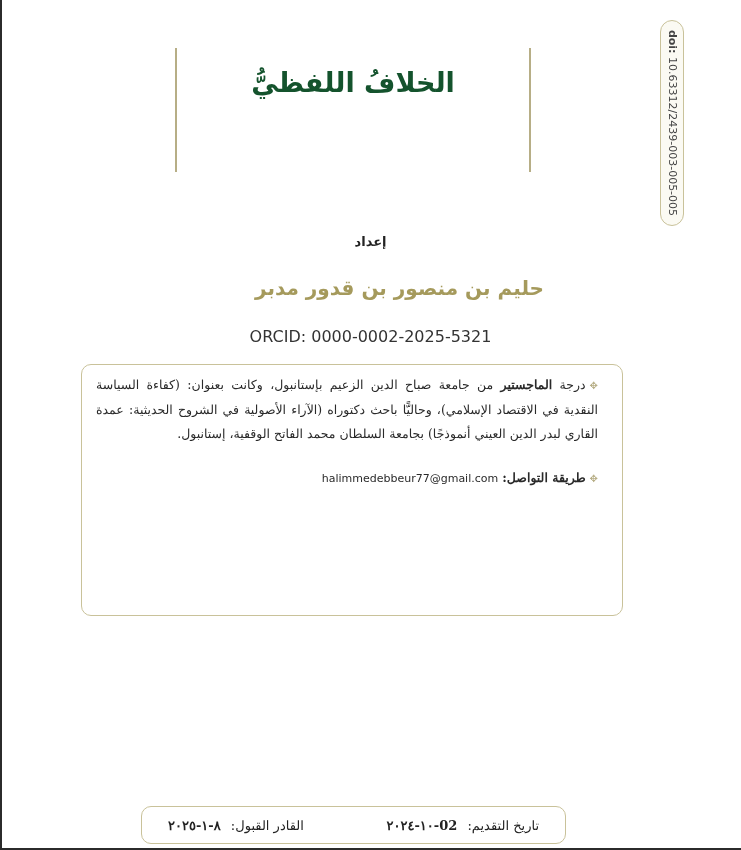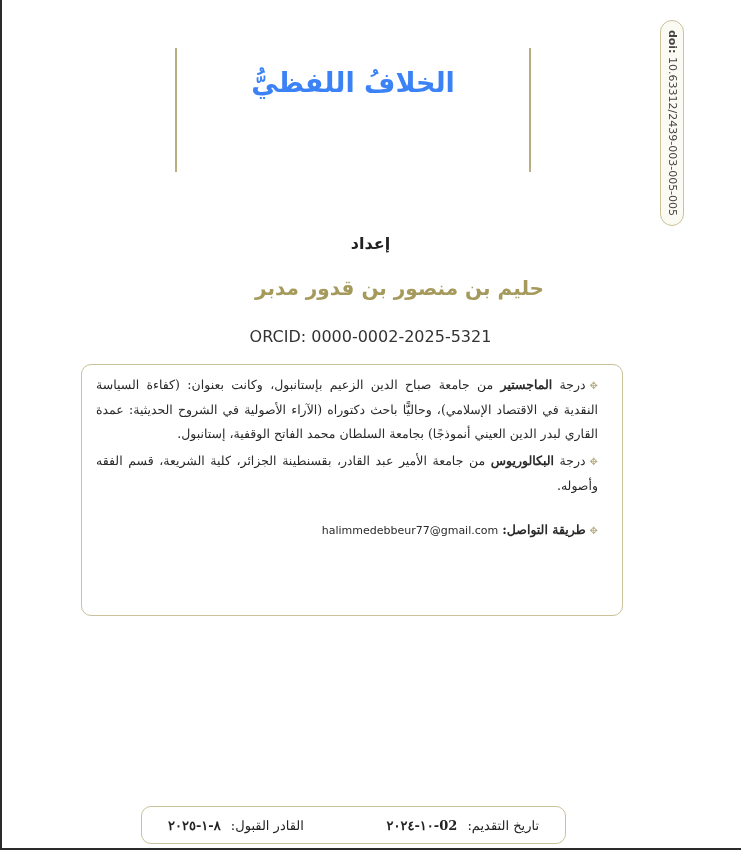--- a/index.html
+++ b/index.html
@@ -23,26 +23,26 @@
       white-space: nowrap; font-family: "DejaVu Sans", sans-serif; font-size: 11px; color: #444;
     }
     .doi-text b { font-weight: bold; }
 
     .title-rule { position: absolute; top: 48px; width: 2px; height: 124px; background: #b7ae86; }
     .title-rule.left { left: 175px; }
     .title-rule.right { left: 529px; }
     .title-block {
       position: absolute; left: 177px; width: 352px; top: 60px; text-align: center;
       direction: rtl; font-family: "DejaVu Sans", sans-serif; font-weight: bold;
-      color: #3b82f6; font-size: 27px; line-height: 46px;
+      color: #14532d; font-size: 27px; line-height: 46px;
     }
 
     .prep-label {
       position: absolute; left: 0; width: 741px; top: 234px; text-align: center;
-      direction: rtl; font-family: "DejaVu Sans", sans-serif; font-weight: bold; font-size: 16px; color: #222;
+      direction: rtl; font-family: "DejaVu Sans", sans-serif; font-weight: bold; font-size: 13px; color: #222;
     }
     .author-name {
       position: absolute; left: 0; width: 741px; top: 276px; text-align: center;
       direction: rtl; font-family: "DejaVu Sans", sans-serif; font-weight: bold; font-size: 20px; color: #a59a5c; padding-left: 29px;
     }
     .orcid {
       position: absolute; left: 0; width: 741px; top: 327px; text-align: center;
       font-family: "DejaVu Sans", sans-serif; font-size: 16px; color: #333;
     }
 
@@ -87,23 +87,20 @@
 </div>
 
 <div class="prep-label">إعداد</div>
 <div class="author-name">حليم بن منصور بن قدور مدبر</div>
 <div class="orcid">ORCID: 0000-0002-2025-5321</div>
 
 <div class="bio-box">
   <div class="bio-item">
     <span class="bullet">✥</span><span>درجة </span><b>الماجستير</b><span> من جامعة صباح الدين الزعيم بإستانبول، وكانت بعنوان: (كفاءة السياسة النقدية في الاقتصاد الإسلامي)، وحاليًّا باحث دكتوراه (الآراء الأصولية في الشروح الحديثية: عمدة القاري لبدر الدين العيني أنموذجًا) بجامعة السلطان محمد الفاتح الوقفية، إستانبول.</span>
   </div>
-  <div class="bio-item">
-    <span class="bullet">✥</span><span>درجة </span><b>البكالوريوس</b><span> من جامعة الأمير عبد القادر، بقسنطينة الجزائر، كلية الشريعة، قسم الفقه وأصوله.</span>
-  </div>
   <div class="bio-item spaced">
     <span class="bullet">✥</span><b>طريقة التواصل:</b><span> </span><span class="email">halimmedebbeur77@gmail.com</span>
   </div>
 </div>
 
 <div class="dates-box">
   <div class="date-item">
     <span>تاريخ التقديم:</span>
     <span class="date-value">02-١٠-٢٠٢٤</span>
   </div>

